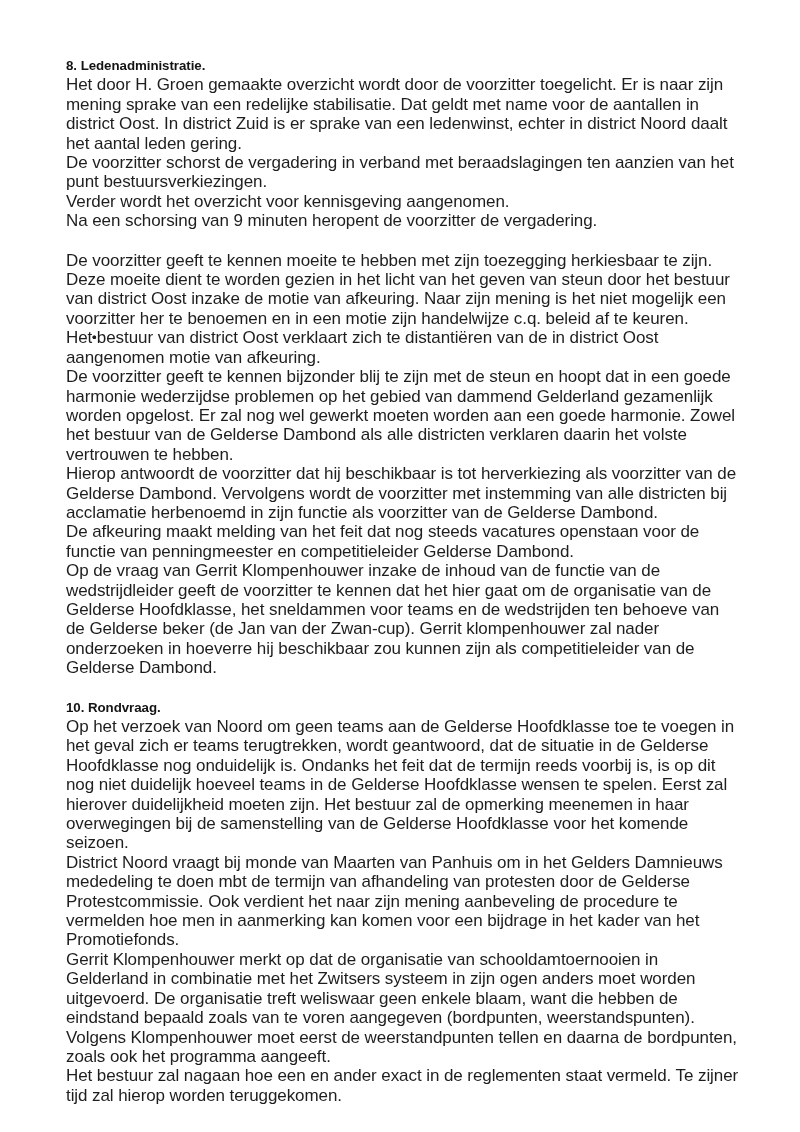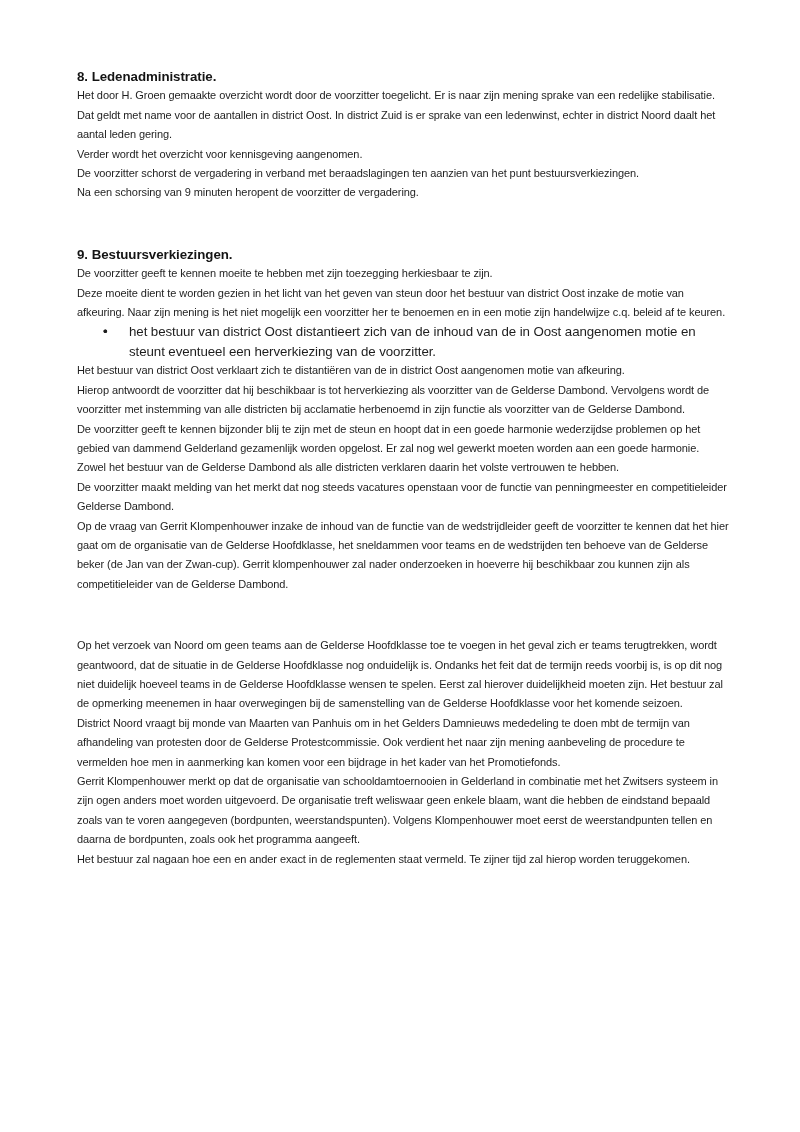--- a/index.html
+++ b/index.html
@@ -20,33 +20,33 @@
     overflow: hidden;
     box-sizing: border-box;
   }
   .content {
     position: absolute;
     left: 66px;
     top: 56px;
     width: 676px;
   }
   .section {
-    margin: 11px;
+    margin: 0;
     padding: 0;
   }
   .section-heading {
     font-size: 13.3px;
     font-weight: bold;
     line-height: 19.4px;
     margin: 0;
     letter-spacing: -0.05px;
     color: #141414;
   }
   .para {
-    font-size: 11px;
+    font-size: 17px;
     line-height: 19.4px;
     margin: 0;
     letter-spacing: -0.08px;
     color: #1e1e1e;
     text-align: left;
   }
   .bullet-list {
     list-style: none;
     margin: 0;
     padding: 0;
@@ -73,52 +73,51 @@
 </style>
 </head>
 <body>
 
 <div class="page">
   <div class="content">
 
     <div class="section">
       <p class="section-heading">8. Ledenadministratie.</p>
       <p class="para">Het door H. Groen gemaakte overzicht wordt door de voorzitter toegelicht. Er is naar zijn mening sprake van een redelijke stabilisatie. Dat geldt met name voor de aantallen in district Oost. In district Zuid is er sprake van een ledenwinst, echter in district Noord daalt het aantal leden gering.</p>
+      <p class="para">De voorzitter schorst de vergadering in verband met  beraadslagingen ten aanzien van het punt bestuursverkiezingen.</p>
       <p class="para">Verder wordt het overzicht voor kennisgeving aangenomen.</p>
-      <p class="para">De voorzitter schorst de vergadering in verband met  beraadslagingen ten aanzien van het punt bestuursverkiezingen.</p>
       <p class="para">Na een schorsing  van 9 minuten heropent de voorzitter de vergadering.</p>
     </div>
 
     <div class="gap-section"></div>
 
     <div class="section">
-      <p class="section-heading">9. Bestuursverkiezingen.</p>
       <p class="para">De voorzitter geeft te kennen moeite te hebben met zijn toezegging herkiesbaar te zijn.</p>
       <p class="para">Deze moeite dient te worden gezien in het licht van het geven van steun door het bestuur van district Oost inzake de motie van afkeuring. Naar zijn mening is het niet mogelijk een voorzitter her te benoemen en in een motie zijn handelwijze c.q. beleid af te keuren.</p>
 
       <ul class="bullet-list">
         <li class="bullet-item">
           <span class="dot">•</span>
         </li>
         <li class="bullet-item">
           <span class="dot">•</span>
-          <span>het bestuur van district Oost distantieert zich van de inhoud van de in Oost aangenomen motie en steunt eventueel een herverkiezing van de voorzitter.</span>
         </li>
       </ul>
 
       <p class="para">Het bestuur van district Oost verklaart zich te distantiëren van de in district Oost aangenomen motie van afkeuring.</p>
+      <p class="para">De voorzitter geeft te kennen bijzonder blij te zijn met de steun en hoopt dat in een goede harmonie wederzijdse problemen op het gebied van dammend Gelderland gezamenlijk worden opgelost. Er zal nog wel gewerkt moeten worden aan een goede harmonie. Zowel het bestuur van de Gelderse Dambond als alle districten verklaren daarin het volste vertrouwen te hebben.</p>
       <p class="para">Hierop antwoordt de voorzitter dat hij beschikbaar is tot herverkiezing als voorzitter van de Gelderse Dambond. Vervolgens wordt de voorzitter met instemming van alle districten bij acclamatie herbenoemd in zijn functie als voorzitter van de Gelderse Dambond.</p>
-      <p class="para">De voorzitter geeft te kennen bijzonder blij te zijn met de steun en hoopt dat in een goede harmonie wederzijdse problemen op het gebied van dammend Gelderland gezamenlijk worden opgelost. Er zal nog wel gewerkt moeten worden aan een goede harmonie. Zowel het bestuur van de Gelderse Dambond als alle districten verklaren daarin het volste vertrouwen te hebben.</p>
-      <p class="para">De voorzitter maakt melding van het merkt dat nog steeds vacatures openstaan voor de functie van penningmeester en competitieleider Gelderse Dambond.</p>
+      <p class="para">De afkeuring maakt melding van het feit dat nog steeds vacatures openstaan voor de functie van penningmeester en competitieleider Gelderse Dambond.</p>
       <p class="para">Op de vraag van Gerrit Klompenhouwer inzake de inhoud van de functie van de wedstrijdleider geeft de voorzitter te kennen dat het hier gaat om de organisatie van de Gelderse Hoofdklasse, het sneldammen voor teams en de wedstrijden ten behoeve van de Gelderse beker (de Jan van der Zwan-cup). Gerrit klompenhouwer zal nader onderzoeken in hoeverre hij beschikbaar zou kunnen zijn als competitieleider van de Gelderse Dambond.</p>
     </div>
 
     <div class="gap-section"></div>
 
     <div class="section">
+      <p class="section-heading">10. Rondvraag.</p>
       <p class="para">Op het verzoek van Noord om geen teams aan de Gelderse Hoofdklasse toe te voegen in het geval zich er teams terugtrekken, wordt geantwoord, dat de situatie in de Gelderse Hoofdklasse nog onduidelijk is. Ondanks het feit dat de termijn reeds voorbij is, is op dit nog niet duidelijk hoeveel teams in de Gelderse Hoofdklasse wensen te spelen. Eerst zal hierover duidelijkheid moeten zijn. Het bestuur zal de opmerking meenemen in haar overwegingen  bij de samenstelling van de Gelderse Hoofdklasse voor het komende seizoen.</p>
       <p class="para">District Noord vraagt bij monde van Maarten van Panhuis om in het Gelders Damnieuws mededeling te doen mbt de termijn van afhandeling van protesten door de Gelderse Protestcommissie. Ook verdient het naar zijn mening aanbeveling de procedure te vermelden  hoe men in aanmerking kan komen voor een bijdrage in het kader van het Promotiefonds.</p>
       <p class="para">Gerrit Klompenhouwer merkt op dat de organisatie van schooldamtoernooien in Gelderland in combinatie met het Zwitsers systeem in zijn ogen anders moet worden uitgevoerd. De organisatie treft weliswaar geen enkele blaam, want die hebben de eindstand bepaald zoals van te voren aangegeven (bordpunten, weerstandspunten). Volgens Klompenhouwer moet eerst de weerstandpunten tellen en daarna de bordpunten, zoals ook het programma aangeeft.</p>
       <p class="para">Het bestuur zal nagaan hoe een en ander exact in de reglementen staat vermeld. Te zijner tijd zal hierop worden teruggekomen.</p>
     </div>
 
   </div>
 </div>
 
 </body></html>

